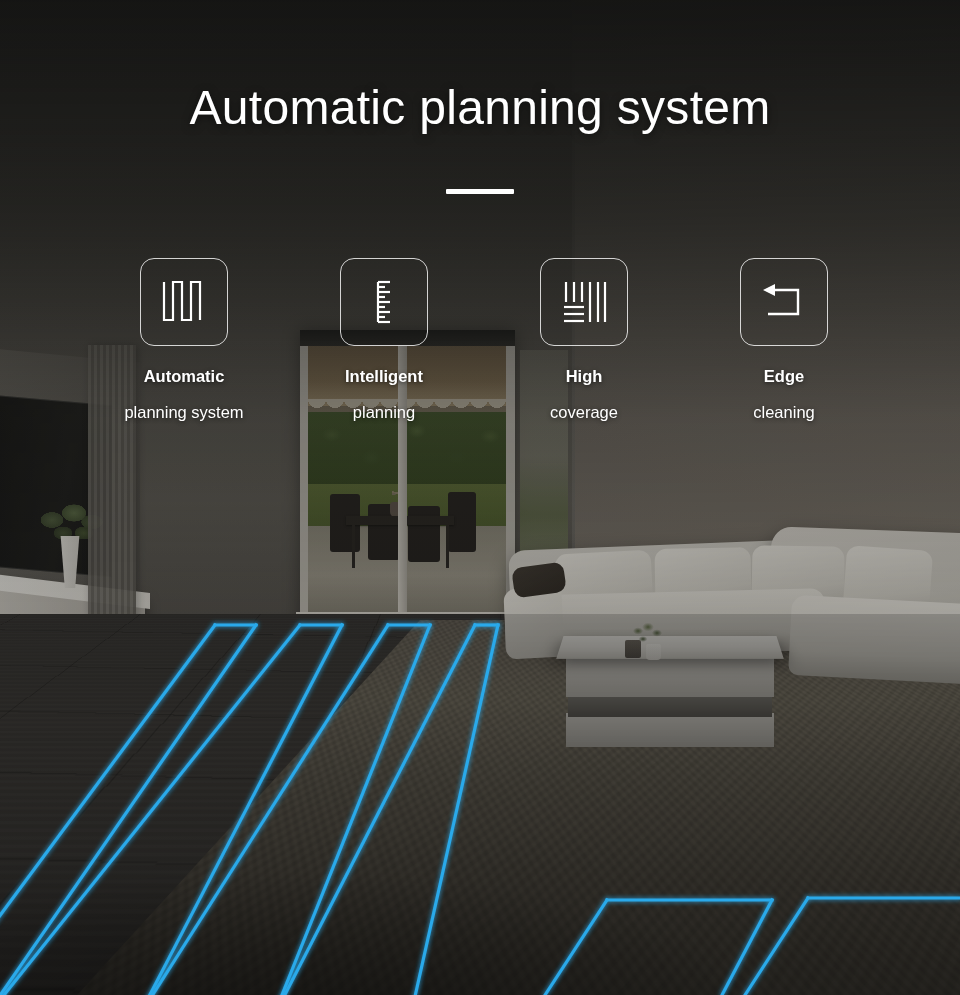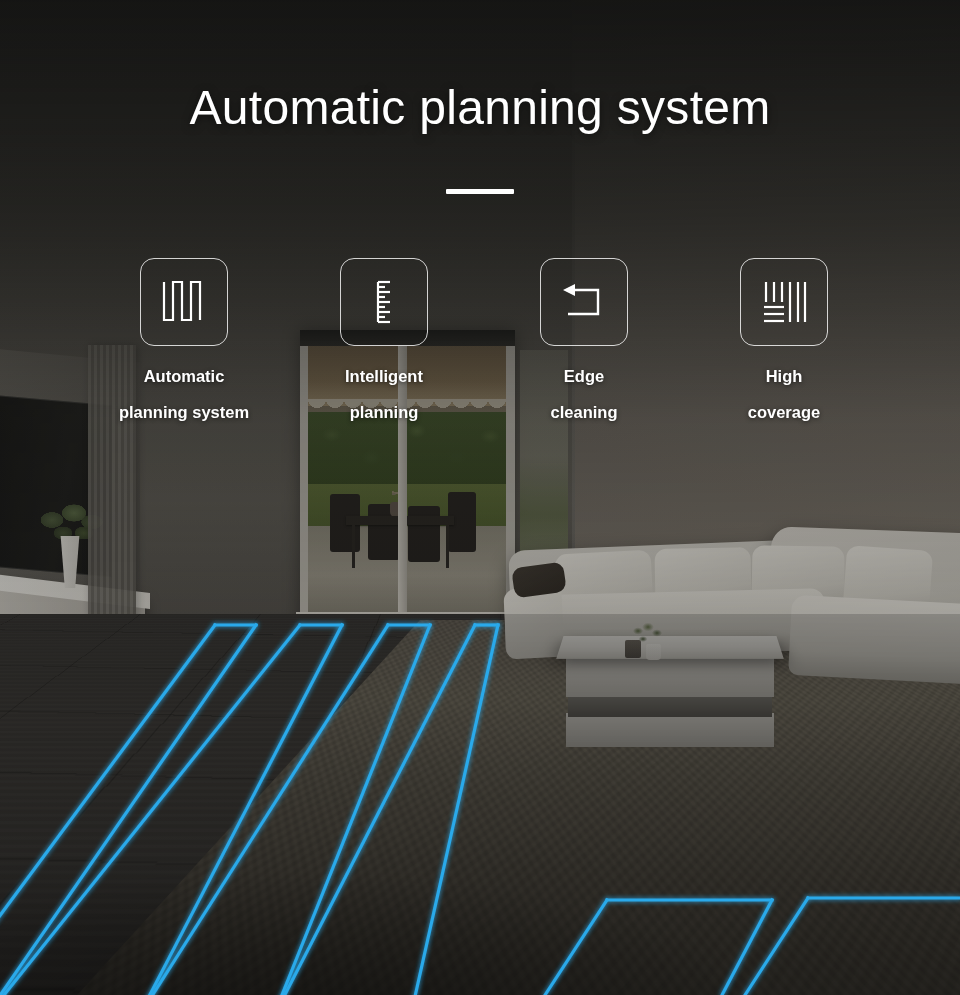--- a/index.html
+++ b/index.html
@@ -342,21 +342,21 @@
   }
   .icon-box svg{display:block;}
   .feat-l1{
     margin-top:21px;
     color:#ffffff;font-size:16.5px;font-weight:700;
     text-shadow:0 1px 4px rgba(0,0,0,.6);
     white-space:nowrap;
   }
   .feat-l2{
     margin-top:17px;
-    color:#ffffff;font-size:16.5px;font-weight:700;
+    color:#ffffff;font-size:16.5px;font-weight:400;
     text-shadow:0 1px 4px rgba(0,0,0,.6);
     white-space:nowrap;
   }
 </style>
 </head>
 <body>
 
 <div class="stage">
 
   <div class="room">
@@ -504,46 +504,46 @@
           </span>
         </div>
         <div class="feat-l1">Intelligent</div>
         <div class="feat-l2">planning</div>
       </div>
 
       <div class="feature">
         <div class="icon-box">
           <span>
             <svg width="52" height="52" viewBox="0 0 52 52">
-              <path d="M12 14 L40 14 L40 38 L10 38" fill="none" stroke="#ffffff" stroke-width="2.4" stroke-linejoin="miter" stroke-linecap="butt"></path>
-              <path d="M5 14 L17 8 L17 20 Z" fill="#ffffff"></path>
-            </svg>
-          </span>
-        </div>
-        <div class="feat-l1">Edge</div>
-        <div class="feat-l2">cleaning</div>
-      </div>
-
-      <div class="feature">
-        <div class="icon-box">
-          <span>
-            <svg width="52" height="52" viewBox="0 0 52 52">
               <g stroke="#ffffff" stroke-width="2.2" stroke-linecap="butt" fill="none">
                 <path d="M8 6 L8 26"></path>
                 <path d="M16 6 L16 26"></path>
                 <path d="M24 6 L24 26"></path>
                 <path d="M32 6 L32 46"></path>
                 <path d="M40 6 L40 46"></path>
                 <path d="M47 6 L47 46"></path>
                 <path d="M6 31 L26 31"></path>
                 <path d="M6 38 L26 38"></path>
                 <path d="M6 45 L26 45"></path>
               </g>
             </svg>
           </span>
         </div>
         <div class="feat-l1">High</div>
         <div class="feat-l2">coverage</div>
       </div>
 
+      <div class="feature">
+        <div class="icon-box">
+          <span>
+            <svg width="52" height="52" viewBox="0 0 52 52">
+              <path d="M12 14 L40 14 L40 38 L10 38" fill="none" stroke="#ffffff" stroke-width="2.4" stroke-linejoin="miter" stroke-linecap="butt"></path>
+              <path d="M5 14 L17 8 L17 20 Z" fill="#ffffff"></path>
+            </svg>
+          </span>
+        </div>
+        <div class="feat-l1">Edge</div>
+        <div class="feat-l2">cleaning</div>
+      </div>
+
     </div>
   </div>
 </div>
 
 </body></html>

